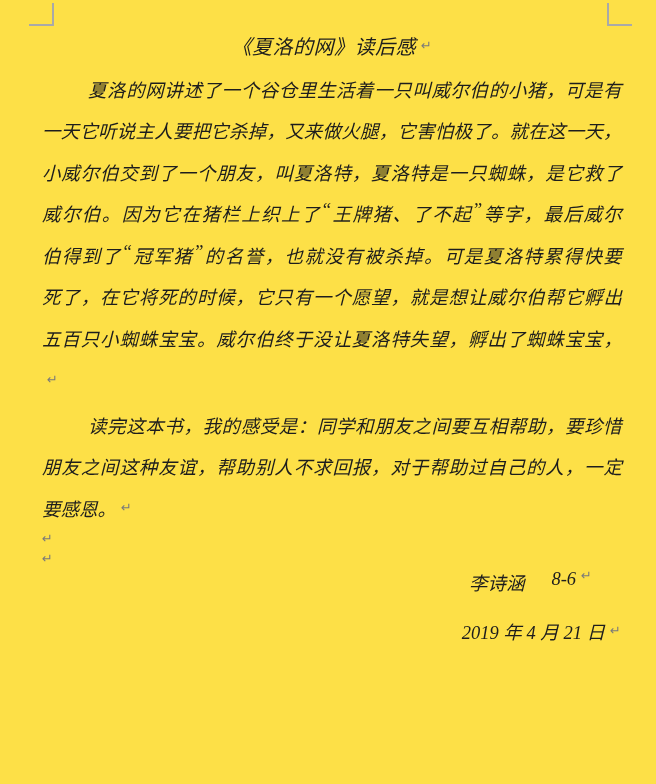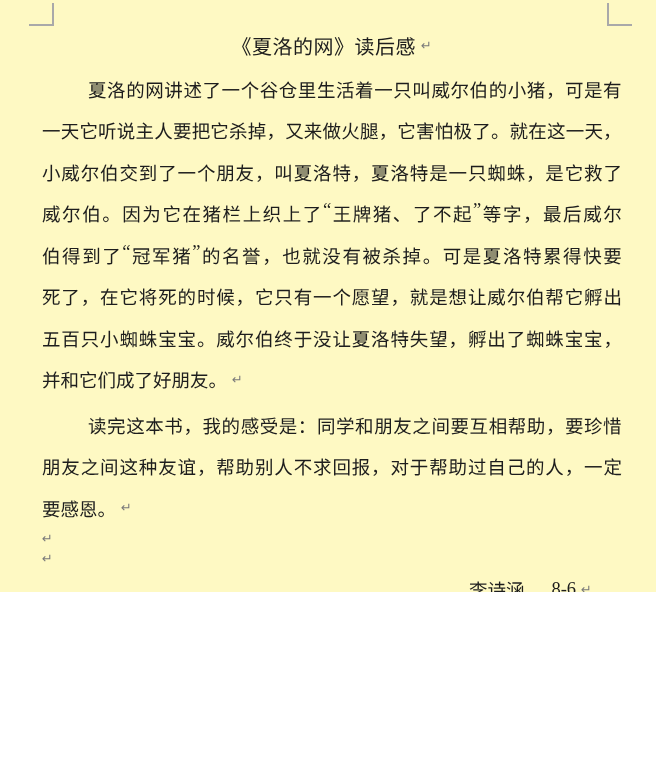--- a/index.html
+++ b/index.html
@@ -1,23 +1,24 @@
 <!DOCTYPE html>
 <html lang="zh-CN"><head>
 <meta charset="utf-8">
 <style>
   html, body { margin: 0; padding: 0; background: #ffffff; }
   #page {
     position: relative;
     width: 656px;
-    height: 592px;
-    background: #fef9c3;
+    height: 784px;
+    background: #fde047;
     overflow: hidden;
     font-family: "Liberation Serif", "DejaVu Serif", serif;
     color: #1d1d1d;
+    font-style: italic;
   }
   
   .mark-tl {
     position: absolute; left: 29px; top: 3px; width: 23px; height: 21px;
     border-right: 2px solid #a9a9a9; border-bottom: 2px solid #a9a9a9;
   }
   .mark-tr {
     position: absolute; left: 607px; top: 3px; width: 23px; height: 21px;
     border-left: 2px solid #a9a9a9; border-bottom: 2px solid #a9a9a9;
   }
@@ -39,21 +40,21 @@
   }
   .line.indent { padding-left: 46px; }
   .line.short .jtext { display: block; flex: 0 0 auto; }
   .pilcrow {
     font-family: "DejaVu Sans", sans-serif;
     font-size: 13px; color: #7a7a7a; margin-left: 5px;
     flex: 0 0 auto; line-height: 1;
   }
   .empty-line { height: 20px; display: flex; align-items: center; }
   .sig-row {
-    height: 41.5px; display: flex; align-items: center; justify-content: flex-end;
+    height: 41.5px; display: flex; justify-content: flex-end;
     font-size: 18.5px; padding-right: 30px;
   }
   .date-row {
     height: 41.5px; display: flex; align-items: center; justify-content: flex-end;
     font-size: 18.5px; padding-right: 1px;
   }
   .sig-gap { display: inline-block; width: 27px; }
 </style>
 </head>
 <body>
@@ -302,21 +303,20 @@
             <span>出</span>
             <span>了</span>
             <span>蜘</span>
             <span>蛛</span>
             <span>宝</span>
             <span>宝</span>
             <span>，</span>
           </span>
       </div>
       <div class="line short">
-        <span class="jtext">并和它们成了好朋友。</span>
         <span class="pilcrow">↵</span>
       </div>
     </div>
 
     <div class="para">
       <div class="line indent">
         <span class="jtext">
             <span>读</span>
             <span>完</span>
             <span>这</span>
@@ -395,17 +395,18 @@
     </div>
 
     <div class="sig-row">
       <span>李诗涵</span>
       <span class="sig-gap"></span>
       <span>8-6</span>
       <span class="pilcrow">↵</span>
     </div>
 
     <div class="date-row">
+      <span>2019 年 4 月 21 日</span>
       <span class="pilcrow">↵</span>
     </div>
 
   </div>
 </div>
 
 </body></html>

